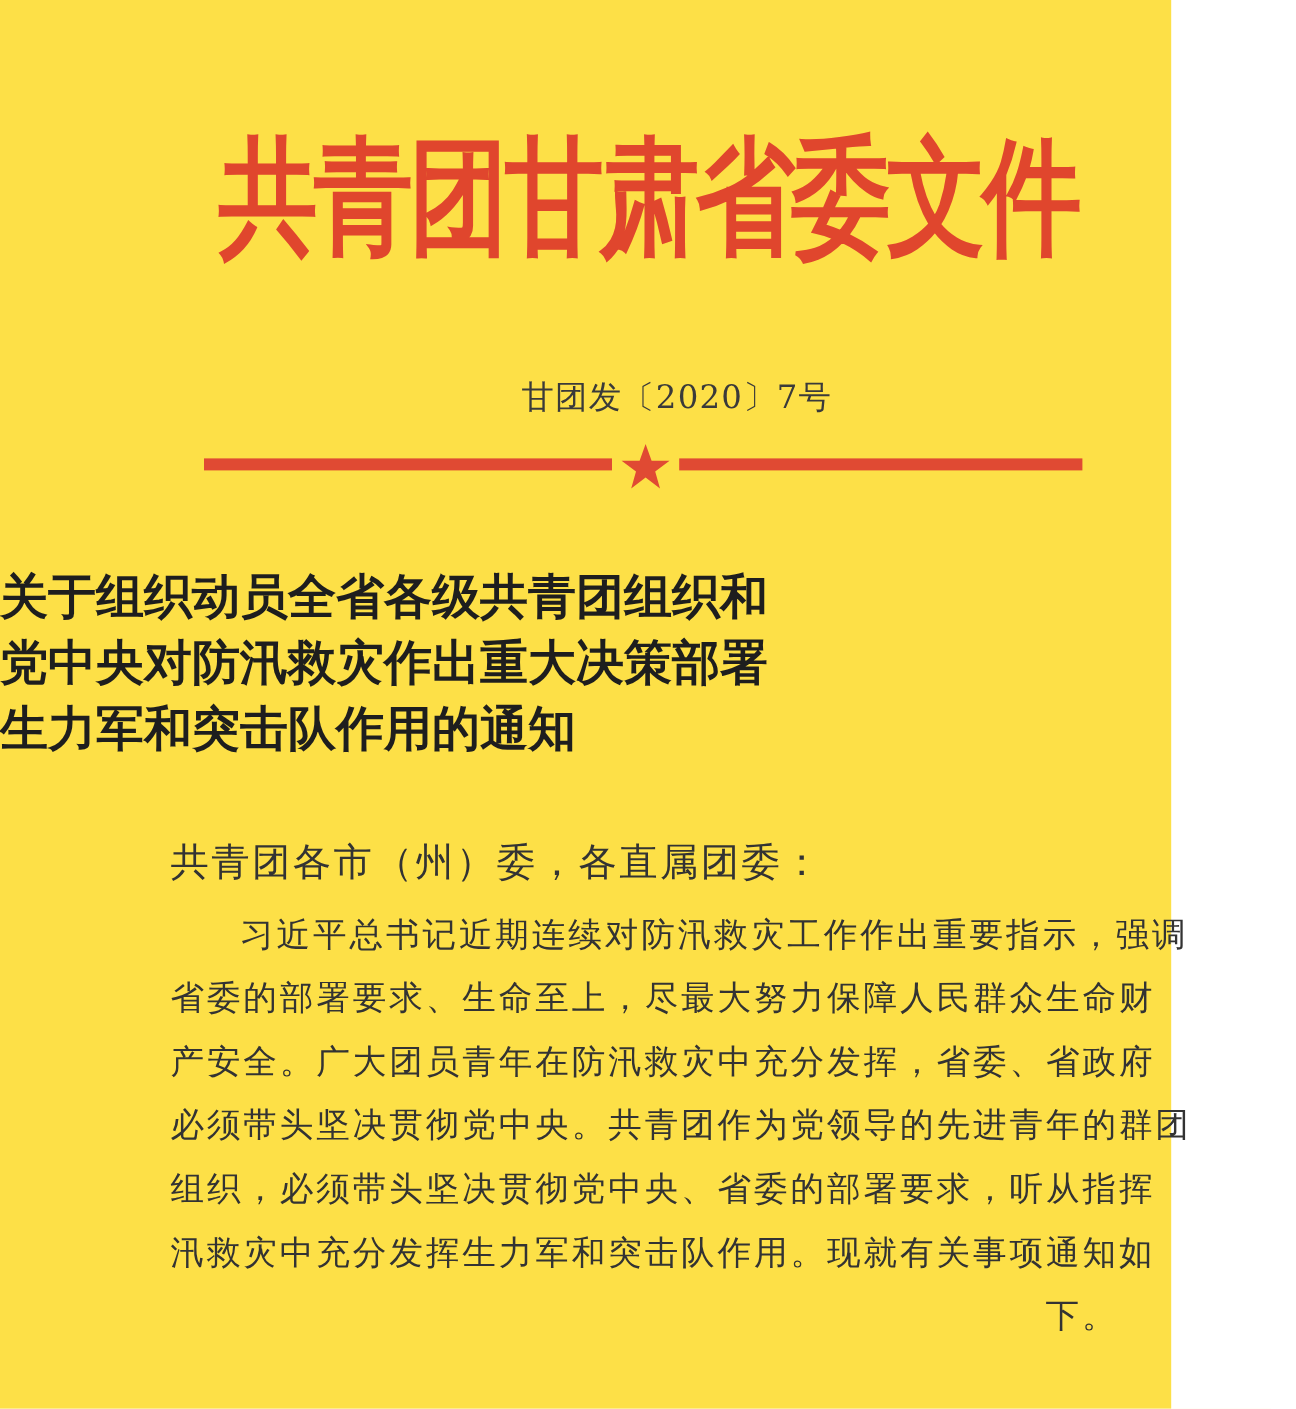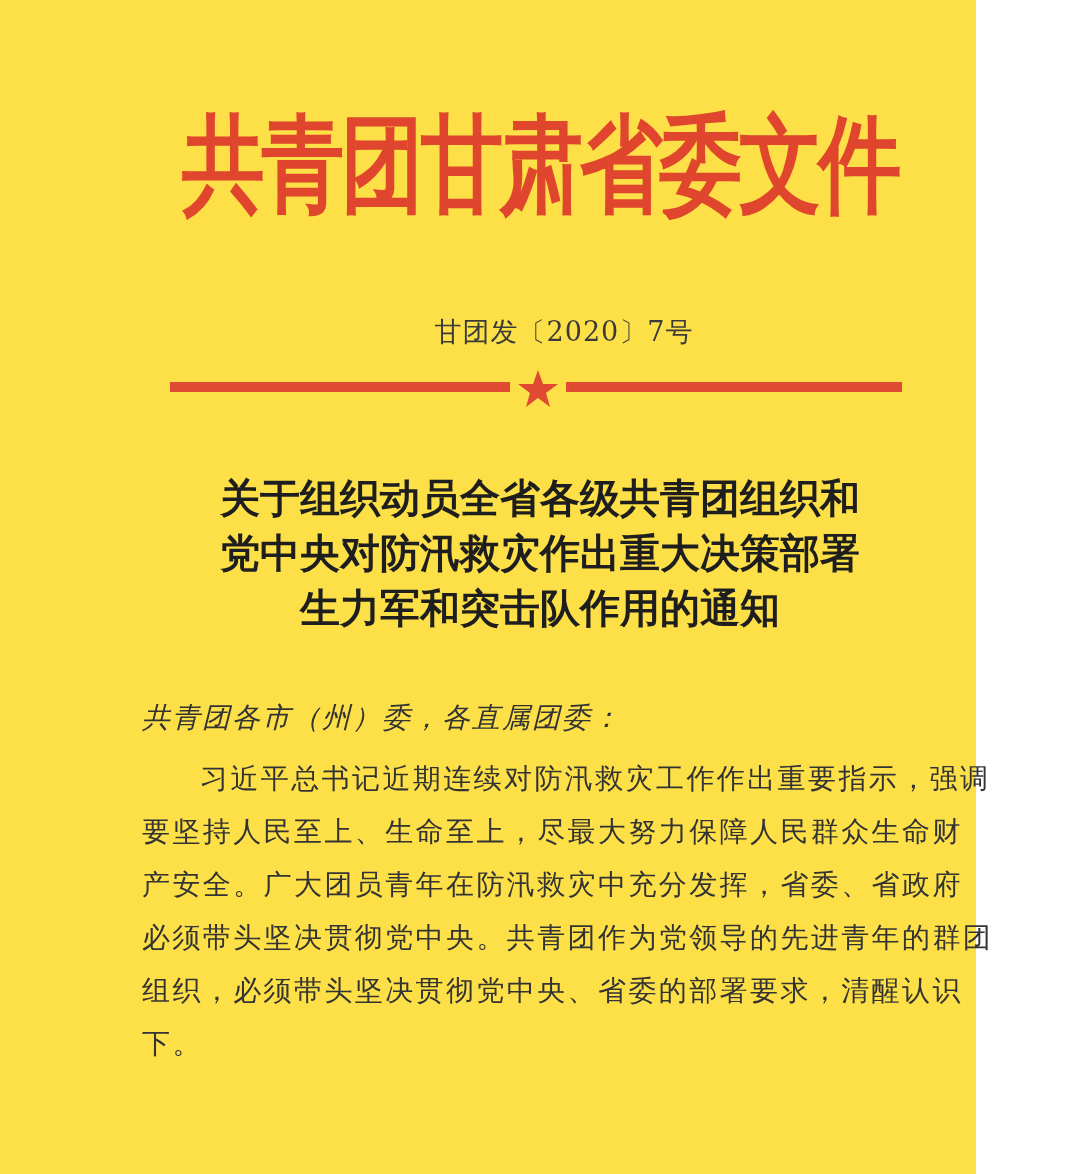--- a/index.html
+++ b/index.html
@@ -70,52 +70,51 @@
       left: 345px;
       top: 0;
       width: 46px;
       height: 40px;
     }
     .title {
       position: absolute;
       left: 0;
       top: 470px;
       width: 1080px;
-      text-align: center;
+      text-align: left;
       font-family: "DejaVu Serif", "Liberation Serif", serif;
       font-weight: bold;
       font-size: 40px;
       line-height: 55px;
       color: #1e1e1e;
     }
     .title .line { display: block; white-space: nowrap; }
     .salutation {
       position: absolute;
       left: 142px;
       top: 698px;
       font-family: "DejaVu Sans", "Liberation Sans", sans-serif;
-      font-size: 28px;
+      font-size: 32px;
       line-height: 40px;
       color: #333;
       letter-spacing: 2px;
       white-space: nowrap;
-      font-style: italic;
     }
     .body-text {
       position: absolute;
       left: 142px;
       top: 752px;
       width: 790px;
       font-family: "DejaVu Sans", "Liberation Sans", sans-serif;
       font-size: 28px;
       line-height: 53px;
       color: #333;
       letter-spacing: 2.4px;
     }
-    .body-text .bl { display: block; white-space: nowrap; }
+    .body-text .bl { display: block; white-space: nowrap; text-align: right; }
     .body-text .bl.indent { padding-left: 58px; }
   </style>
 </head>
 <body>
 
 <div class="page">
 
   <div class="masthead">共青团甘肃省委文件</div>
 
   <div class="doc-number">甘团发〔2020〕7号</div>
@@ -131,20 +130,21 @@
   <div class="title">
     <span class="line">关于组织动员全省各级共青团组织和</span>
     <span class="line">党中央对防汛救灾作出重大决策部署</span>
     <span class="line">生力军和突击队作用的通知</span>
   </div>
 
   <div class="salutation">共青团各市（州）委，各直属团委：</div>
 
   <div class="body-text">
     <span class="bl indent">习近平总书记近期连续对防汛救灾工作作出重要指示，强调</span>
-    <span class="bl">要坚持人民至上、生命至上，尽最大努力保障人民群众生命财</span>
+    <span class="bl">省委的部署要求、生命至上，尽最大努力保障人民群众生命财</span>
     <span class="bl">产安全。广大团员青年在防汛救灾中充分发挥，省委、省政府</span>
     <span class="bl">必须带头坚决贯彻党中央。共青团作为党领导的先进青年的群团</span>
-    <span class="bl">组织，必须带头坚决贯彻党中央、省委的部署要求，清醒认识</span>
+    <span class="bl">组织，必须带头坚决贯彻党中央、省委的部署要求，听从指挥</span>
+    <span class="bl">汛救灾中充分发挥生力军和突击队作用。现就有关事项通知如</span>
     <span class="bl">下。</span>
   </div>
 
 </div>
 
 </body></html>

